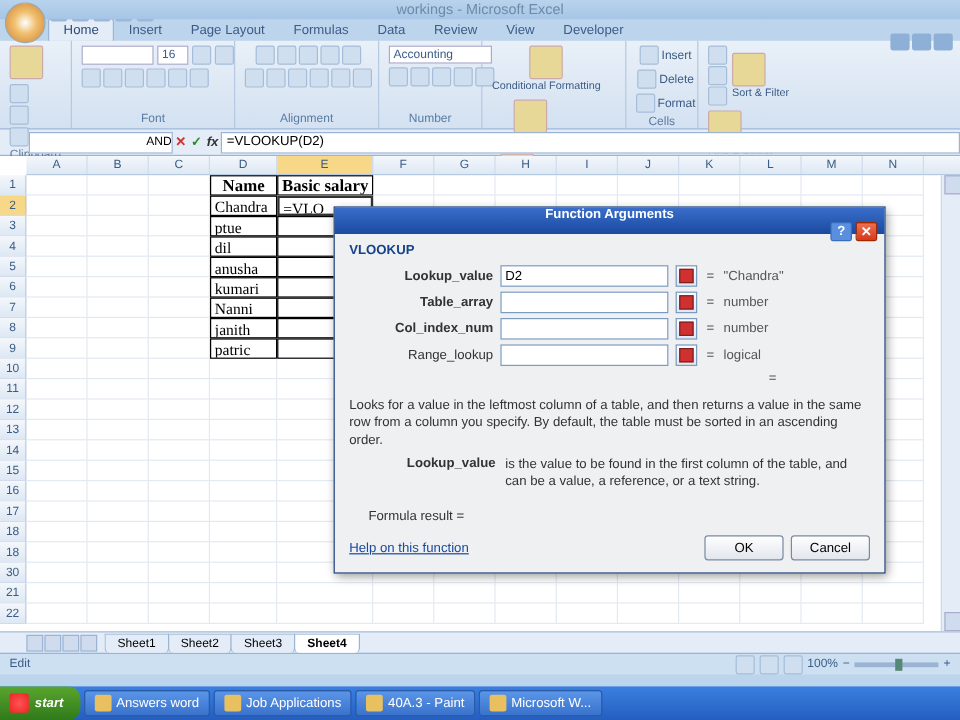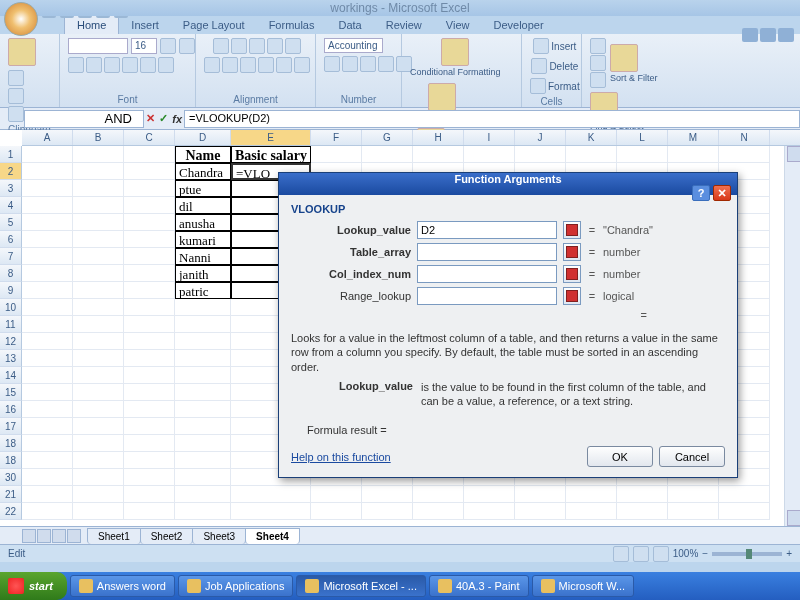--- a/index.html
+++ b/index.html
@@ -8,38 +8,38 @@
   
   .titlebar { height: 16px; background: linear-gradient(#b9d3ec,#a6c5e6); display:flex; align-items:center; justify-content:center; position:relative;}
   .titlebar .title { color:#6f8aa8; font-size:12px; }
   .office-btn { position:absolute; left:4px; top:2px; width:34px; height:34px; border-radius:50%; background:radial-gradient(#fff,#f0c070 40%,#d08030); border:1px solid #9aa; z-index:5;}
   .qat { position:absolute; left:42px; top:3px; height:16px; display:flex; gap:4px; align-items:center;}
   .qat span{ width:14px;height:14px; background:#9bb8d6; border-radius:2px; display:inline-block;}
   .win-ctrl { position:absolute; right:6px; top:28px; display:flex; gap:2px;}
   .win-ctrl span{ width:16px;height:14px; background:#8fb0d6; display:inline-block; border-radius:2px;}
 
   
-  .tabs { height:18px; background:#bcd5ed; display:flex; padding-left:64px; gap:0; align-items:flex-end; font-size:11px; color:#3b5c86;}
+  .tabs { height:18px; background:#bcd5ed; display:flex; padding-left:40px; gap:0; align-items:flex-end; font-size:11px; color:#3b5c86;}
   .tab { padding:3px 12px; border-radius:3px 3px 0 0; cursor:default;}
   .tab.active { background:#e4ecf7; border:1px solid #9cb4d4; border-bottom:none; color:#2a4d7a; font-weight:500;}
 
   
   .ribbon { height:74px; background:linear-gradient(#e9f0f8,#d3e1f1); border-bottom:1px solid #9cb4d4; display:flex; font-size:10px; color:#3b5c86;}
   .group { border-right:1px solid #b5c9e0; padding:2px 6px 0 6px; display:flex; flex-direction:column; justify-content:space-between;}
   .group .body { flex:1; display:flex; align-items:center; gap:4px; flex-wrap:wrap; padding:2px;}
   .group .label { text-align:center; font-size:10px; color:#5a7ba3; padding-bottom:2px;}
   .ico { width:16px; height:16px; background:#cfdff0; border:1px solid #a5bdd8; border-radius:2px; display:inline-block;}
   .big-ico { width:28px;height:28px; background:#e8d898; border:1px solid #caa; border-radius:2px;}
   .drop { font-size:10px; padding:1px 3px; background:#fff; border:1px solid #aac;}
   .btns { display:flex; flex-direction:column; gap:1px; font-size:10px;}
   .btns div{ display:flex; align-items:center; gap:2px;}
 
   
   .fxbar { height:22px; background:#e4ecf7; border-bottom:1px solid #9cb4d4; display:flex; align-items:center;}
-  .namebox { width:120px; height:18px; background:#fff; border:1px solid #9cb4d4; margin-left:24px; display:flex; align-items:center; justify-content:flex-end; padding:0 11px; font-size:13px;}
+  .namebox { width:120px; height:18px; background:#fff; border:1px solid #9cb4d4; margin-left:24px; display:flex; align-items:center; justify-content:flex-end; padding:0 0; font-size:10px;}
   .fxicons { width:40px; display:flex; justify-content:space-around; align-items:center; color:#c33; font-size:11px; font-weight:bold;}
   .fxicons span:nth-child(2){color:#2a8a2a;}
   .fxicons span:nth-child(3){color:#333; font-style:italic;}
   .formula { flex:1; height:18px; background:#fff; border:1px solid #9cb4d4; padding:1px 4px; font-size:11px;}
 
   
   .grid-wrap { position:relative; height:396px; background:#fff; overflow:hidden;}
   .colhdrs { display:flex; height:16px; background:linear-gradient(#f4f7fb,#dde8f4); border-bottom:1px solid #b5c9e0; margin-left:22px;}
   .colhdr { width:51px; border-right:1px solid #d0dced; text-align:center; font-size:10px; color:#3b5c86; line-height:16px;}
   .colhdr.sel{ background:#f7d788;}
@@ -186,21 +186,21 @@
           <span class="ico"></span>
           <span class="ico"></span>
           <span class="ico"></span>
           <span class="ico"></span>
         </div>
     </div>
     <div class="label">Alignment</div>
   </div>
   <div class="group" style="width:86px">
     <div class="body" style="flex-direction:column;gap:3px;align-items:flex-start">
-      <span class="drop" style="width:59px">Accounting</span>
+      <span class="drop" style="width:86px">Accounting</span>
       <div style="display:flex;gap:2px">
           <span class="ico"></span>
           <span class="ico"></span>
           <span class="ico"></span>
           <span class="ico"></span>
           <span class="ico"></span>
         </div>
     </div>
     <div class="label">Number</div>
   </div>
@@ -745,24 +745,20 @@
     </div>
   <div style="display:flex">
       <div class="tbtn">
         <span class="i"></span>
         <span>Answers word</span>
       </div>
       <div class="tbtn">
         <span class="i"></span>
         <span>Job Applications</span>
       </div>
-      <div class="tbtn active">
-        <span class="i"></span>
-        <span>Microsoft Excel - ...</span>
-      </div>
       <div class="tbtn">
         <span class="i"></span>
         <span>40A.3 - Paint</span>
       </div>
       <div class="tbtn">
         <span class="i"></span>
         <span>Microsoft W...</span>
       </div>
     </div>
 </div>

